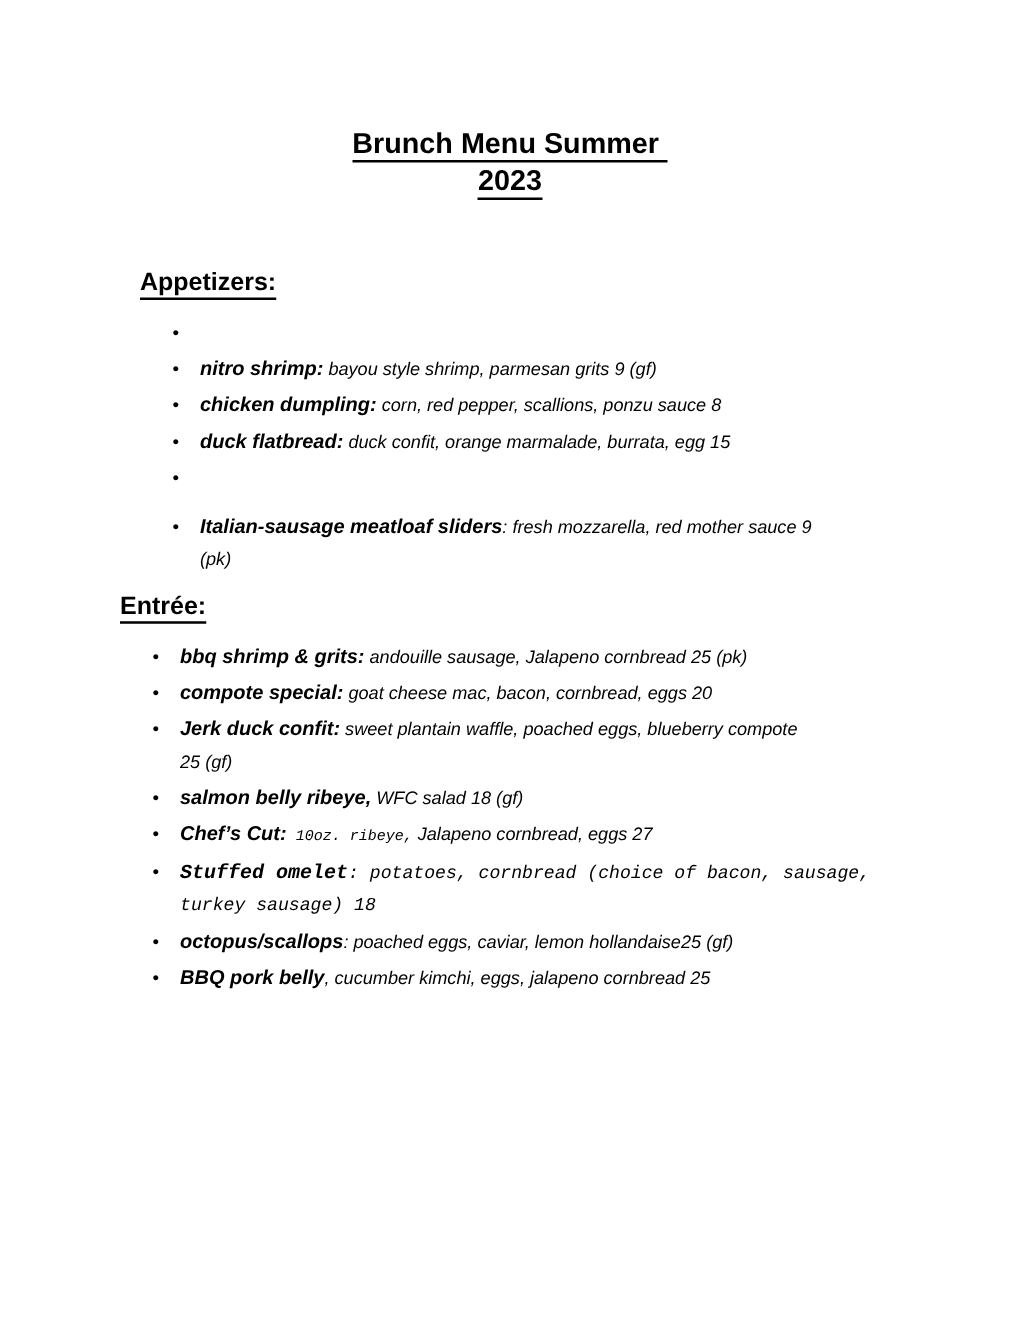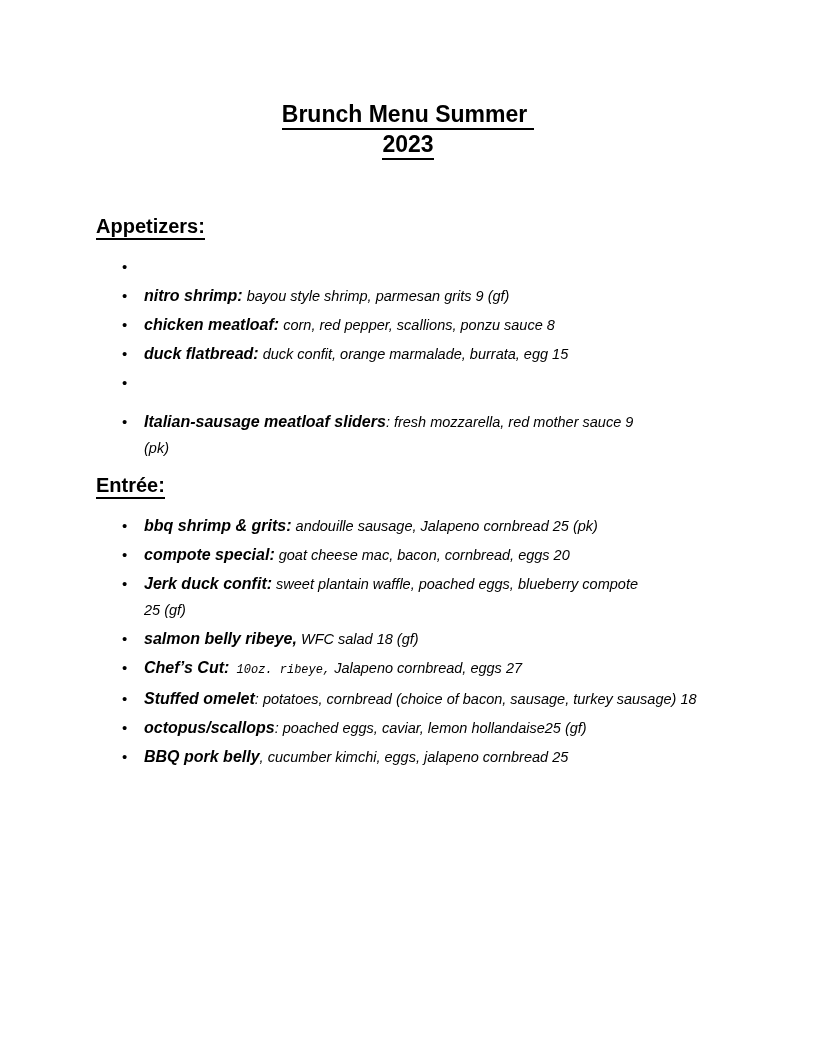--- a/index.html
+++ b/index.html
@@ -21,21 +21,21 @@
     line-height: 30px;
     margin: 3px 0 0 0;
   }
   .doc-title .u {
     border-bottom: 2px solid #000;
     padding-bottom: 1px;
   }
   .doc-title .trail {
     padding-right: 7px; 
   }
-  .section-appetizers { margin-top: 55px; }
+  .section-appetizers { margin-top: 55px; margin-left: 16px; }
   .section-entree   { margin-top: 12px; }
   .section-heading {
     font-size: 20px;
     font-weight: 700;
     line-height: 24px;
     margin: 0;
   }
   .section-heading .u {
     border-bottom: 2px solid #000;
     padding-bottom: 1px;
@@ -56,21 +56,21 @@
     font-style: italic;
     font-size: 14.5px;
     line-height: 26px;
     max-width: 576px;
   }
   .nm  { font-size: 16px; font-weight: 700; }
   .mid { font-size: 12px; font-family: Liberation Mono, monospace; }
   
   .w-sliders { max-width: 505px; }
   .w-jerk    { max-width: 510px; }
-  .w-omelet  { max-width: 555px; }
+  .w-omelet  { max-width: 555px; font-family: Liberation Mono, monospace; }
 </style>
 </head>
 <body>
 
 <div class="page">
 
   <h1 class="doc-title">
     <div><span class="u trail">Brunch Menu Summer</span></div>
     <div><span class="u">2023</span></div>
   </h1>
@@ -83,21 +83,21 @@
         <span class="bullet">•</span>
       </div>
 
       <div class="item">
         <span class="bullet">•</span>
         <p class="text"><b class="nm">nitro shrimp:</b><span> bayou style shrimp, parmesan grits 9 (gf)</span></p>
       </div>
 
       <div class="item">
         <span class="bullet">•</span>
-        <p class="text"><b class="nm">chicken meatloaf:</b><span> corn, red pepper, scallions, ponzu sauce 8</span></p>
+        <p class="text"><b class="nm">chicken dumpling:</b><span> corn, red pepper, scallions, ponzu sauce 8</span></p>
       </div>
 
       <div class="item">
         <span class="bullet">•</span>
         <p class="text"><b class="nm">duck flatbread:</b><span> duck confit, orange marmalade, burrata, egg 15</span></p>
       </div>
 
       <div class="item">
         <span class="bullet">•</span>
       </div>

